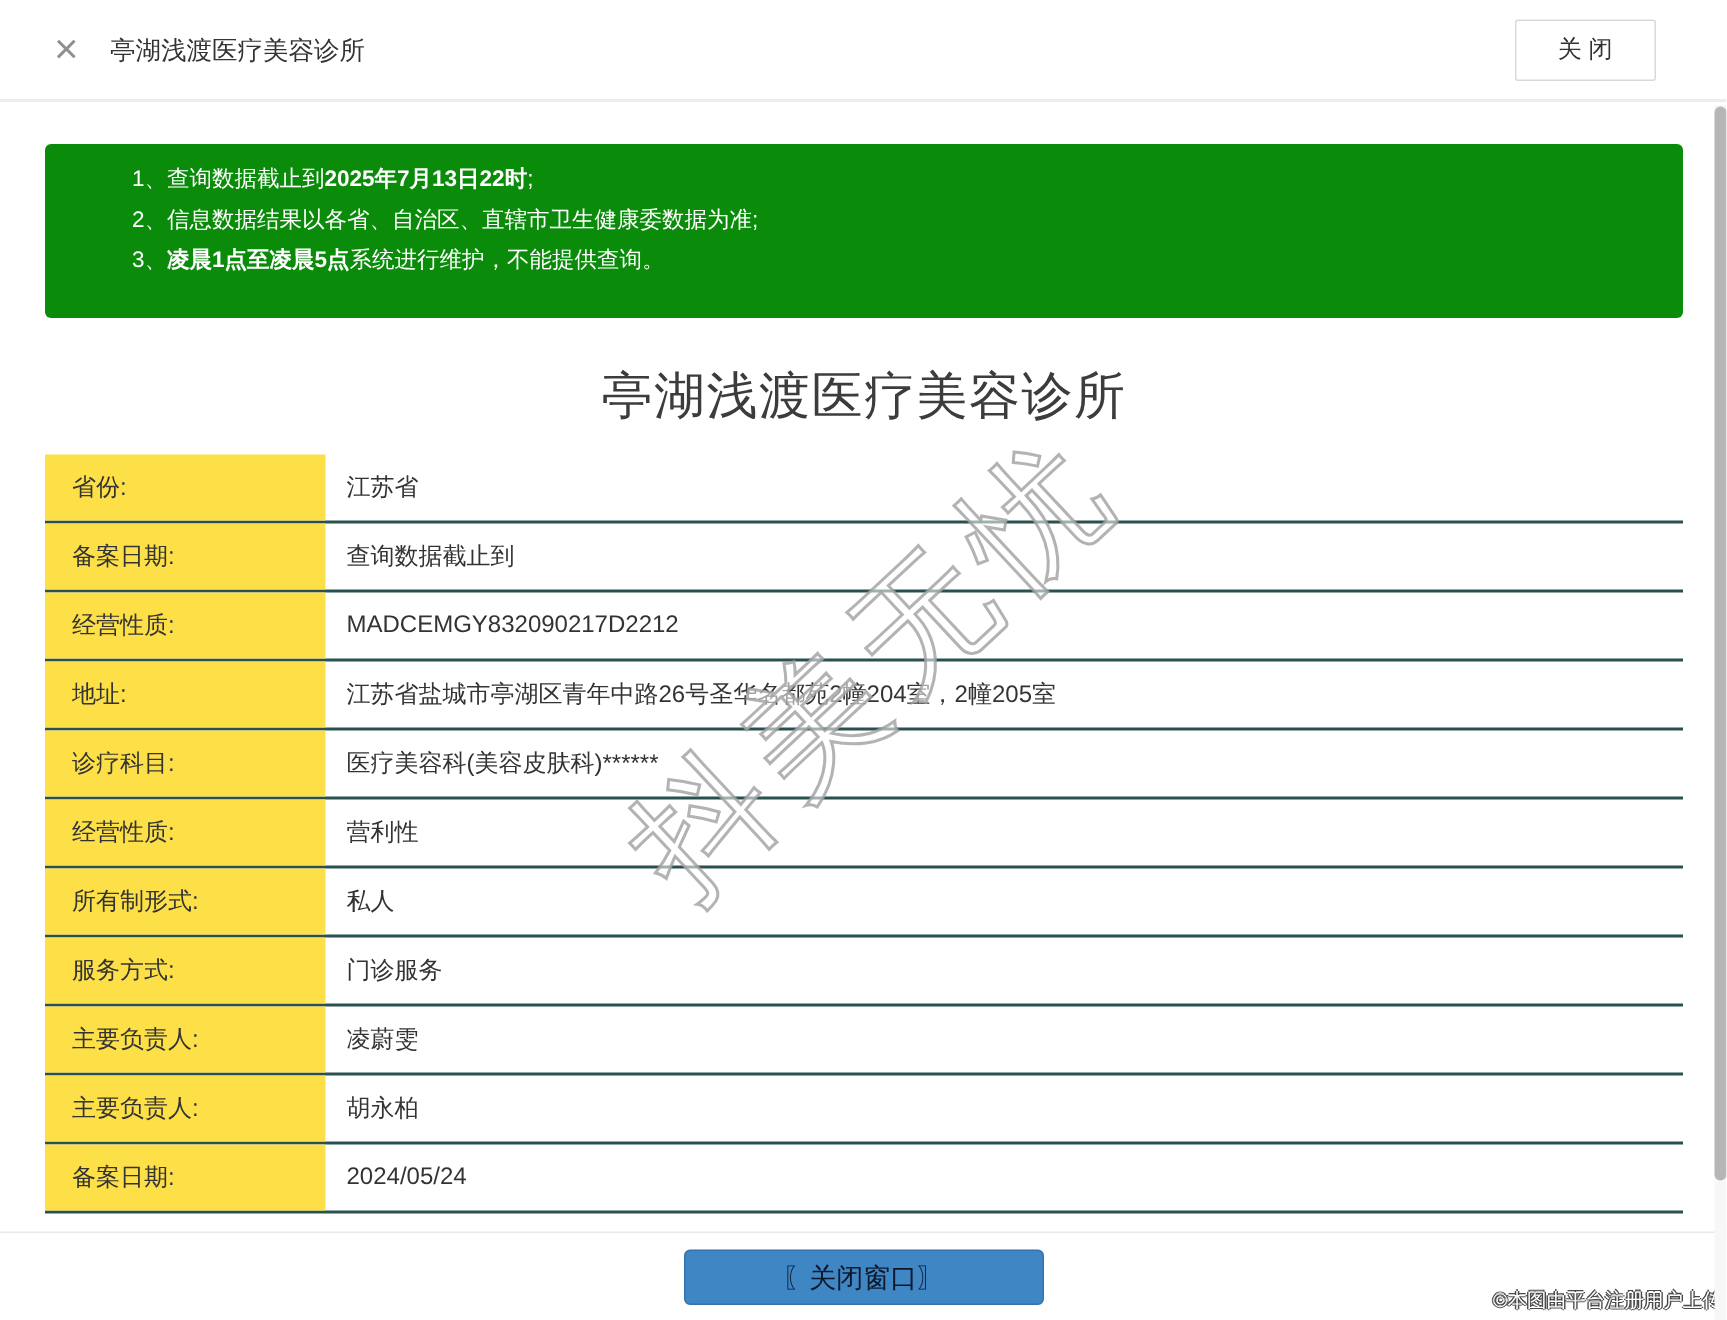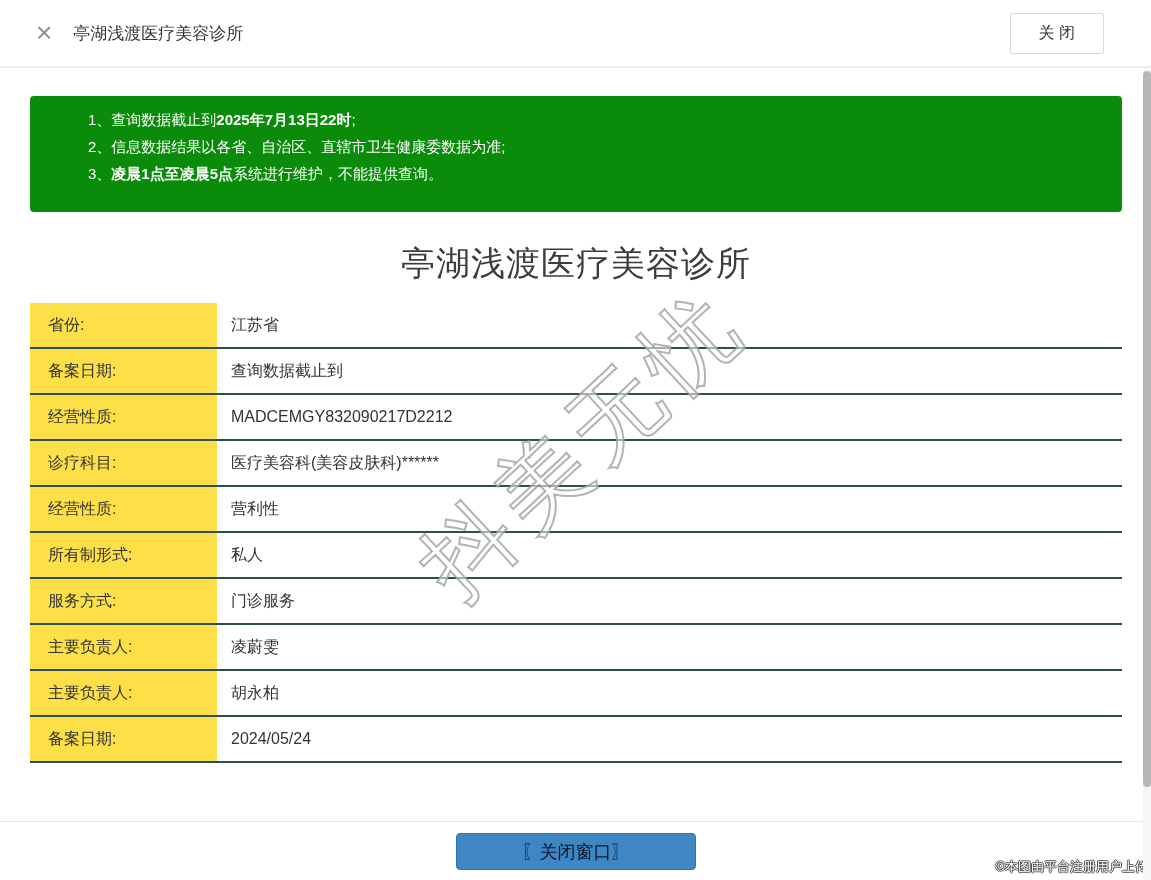--- a/index.html
+++ b/index.html
@@ -82,20 +82,24 @@
       </div>
       <div class="info-row">
         <div class="info-label">备案日期:</div>
         <div class="info-value">查询数据截止到</div>
       </div>
       <div class="info-row">
         <div class="info-label">经营性质:</div>
         <div class="info-value">MADCEMGY832090217D2212</div>
       </div>
       <div class="info-row">
+        <div class="info-label">地址:</div>
+        <div class="info-value">江苏省盐城市亭湖区青年中路26号圣华名都苑2幢204室，2幢205室</div>
+      </div>
+      <div class="info-row">
         <div class="info-label">诊疗科目:</div>
         <div class="info-value">医疗美容科(美容皮肤科)******</div>
       </div>
       <div class="info-row">
         <div class="info-label">经营性质:</div>
         <div class="info-value">营利性</div>
       </div>
       <div class="info-row">
         <div class="info-label">所有制形式:</div>
         <div class="info-value">私人</div>

